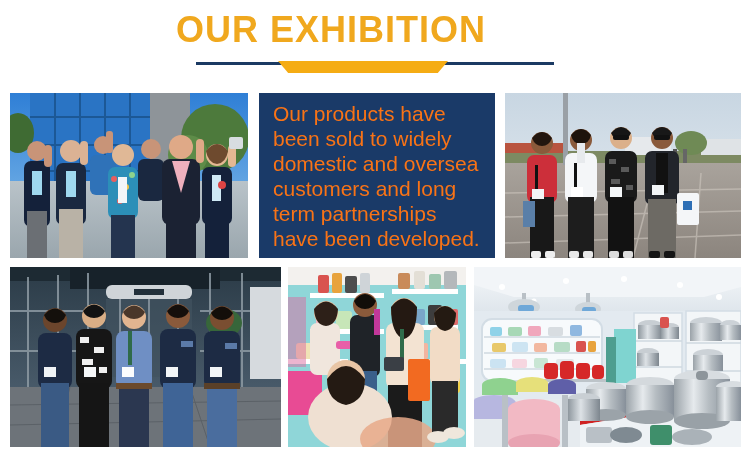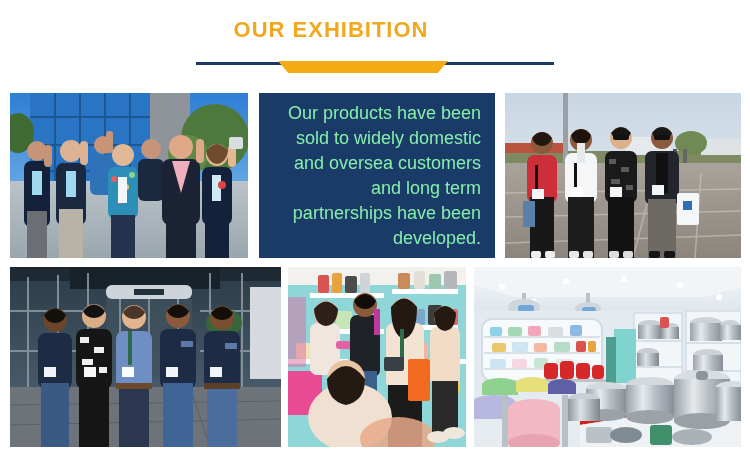--- a/index.html
+++ b/index.html
@@ -9,21 +9,21 @@
     font-family:"Liberation Sans", sans-serif;
     overflow:hidden;
   }
   #root { position:relative; width:750px; height:468px; background:#fff; }
 
   
   .header { position:absolute; left:0; top:0; width:750px; height:93px; }
   .title {
     position:absolute; left:0; top:10px; width:662px;
     text-align:center;
-    font-size:22px; font-weight:bold; letter-spacing:1px;
+    font-size:36px; font-weight:bold; letter-spacing:1px;
     color:#F0A81E;
     line-height:40px;
     white-space:nowrap;
   }
   .divider-wrap { position:absolute; left:0; top:58px; width:750px; height:20px; }
   .divider-line {
     position:absolute; left:196px; top:4px; width:358px; height:3px;
     background:#1B3A63;
   }
   .divider-tab {
@@ -50,24 +50,24 @@
   .photo { position:absolute; inset:0; overflow:hidden; }
   .photo svg { display:block; width:100%; height:100%; }
 
   
   .statement {
     position:absolute; inset:0;
     background:#1A3A68;
     display:flex; align-items:center; justify-content:center;
   }
   .statement-text {
-    color:#86efac;
-    font-size:18px;
+    color:#f97316;
+    font-size:21px;
     line-height:25px;
-    text-align:right;
+    text-align:left;
     padding:0 14px;
     font-weight:400;
   }
 </style>
 </head>
 <body>
 
 <div id="root">
 
   <div class="header">

